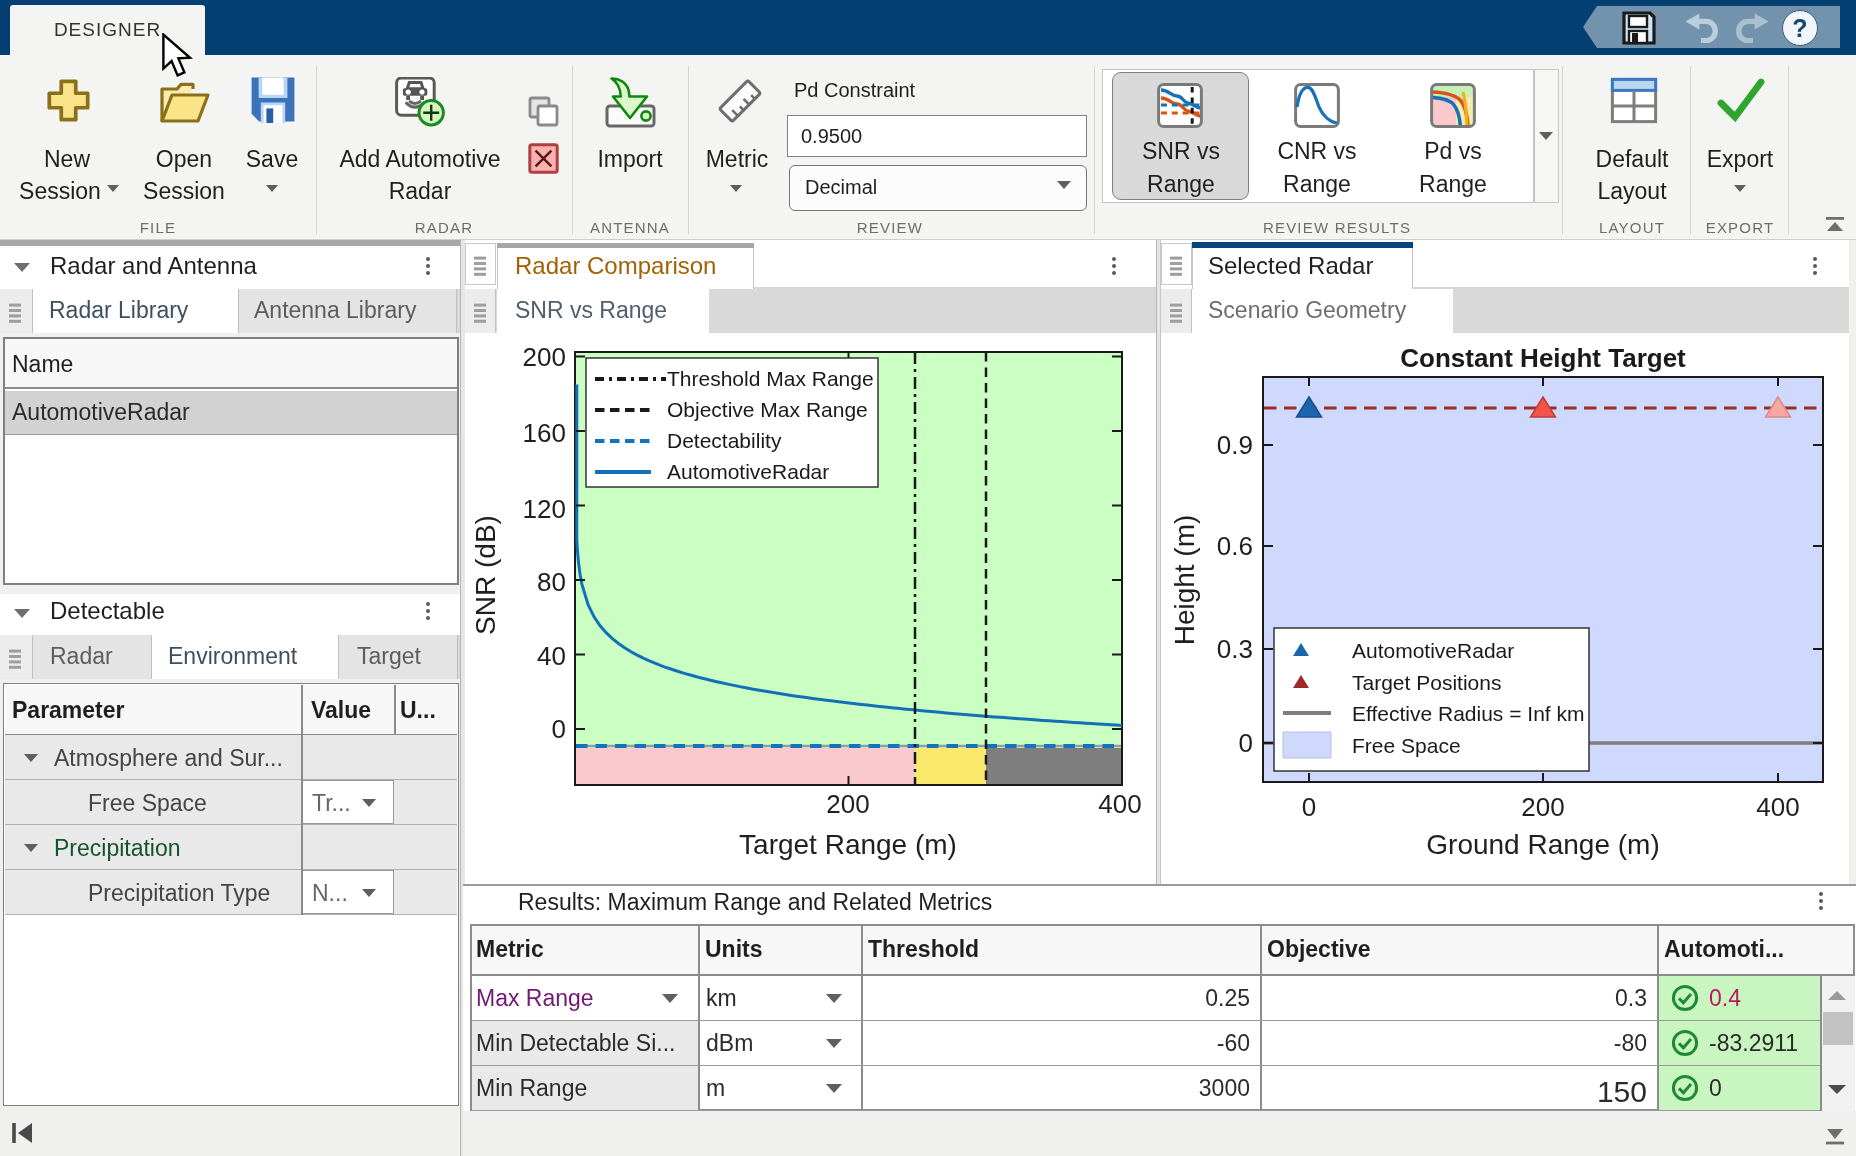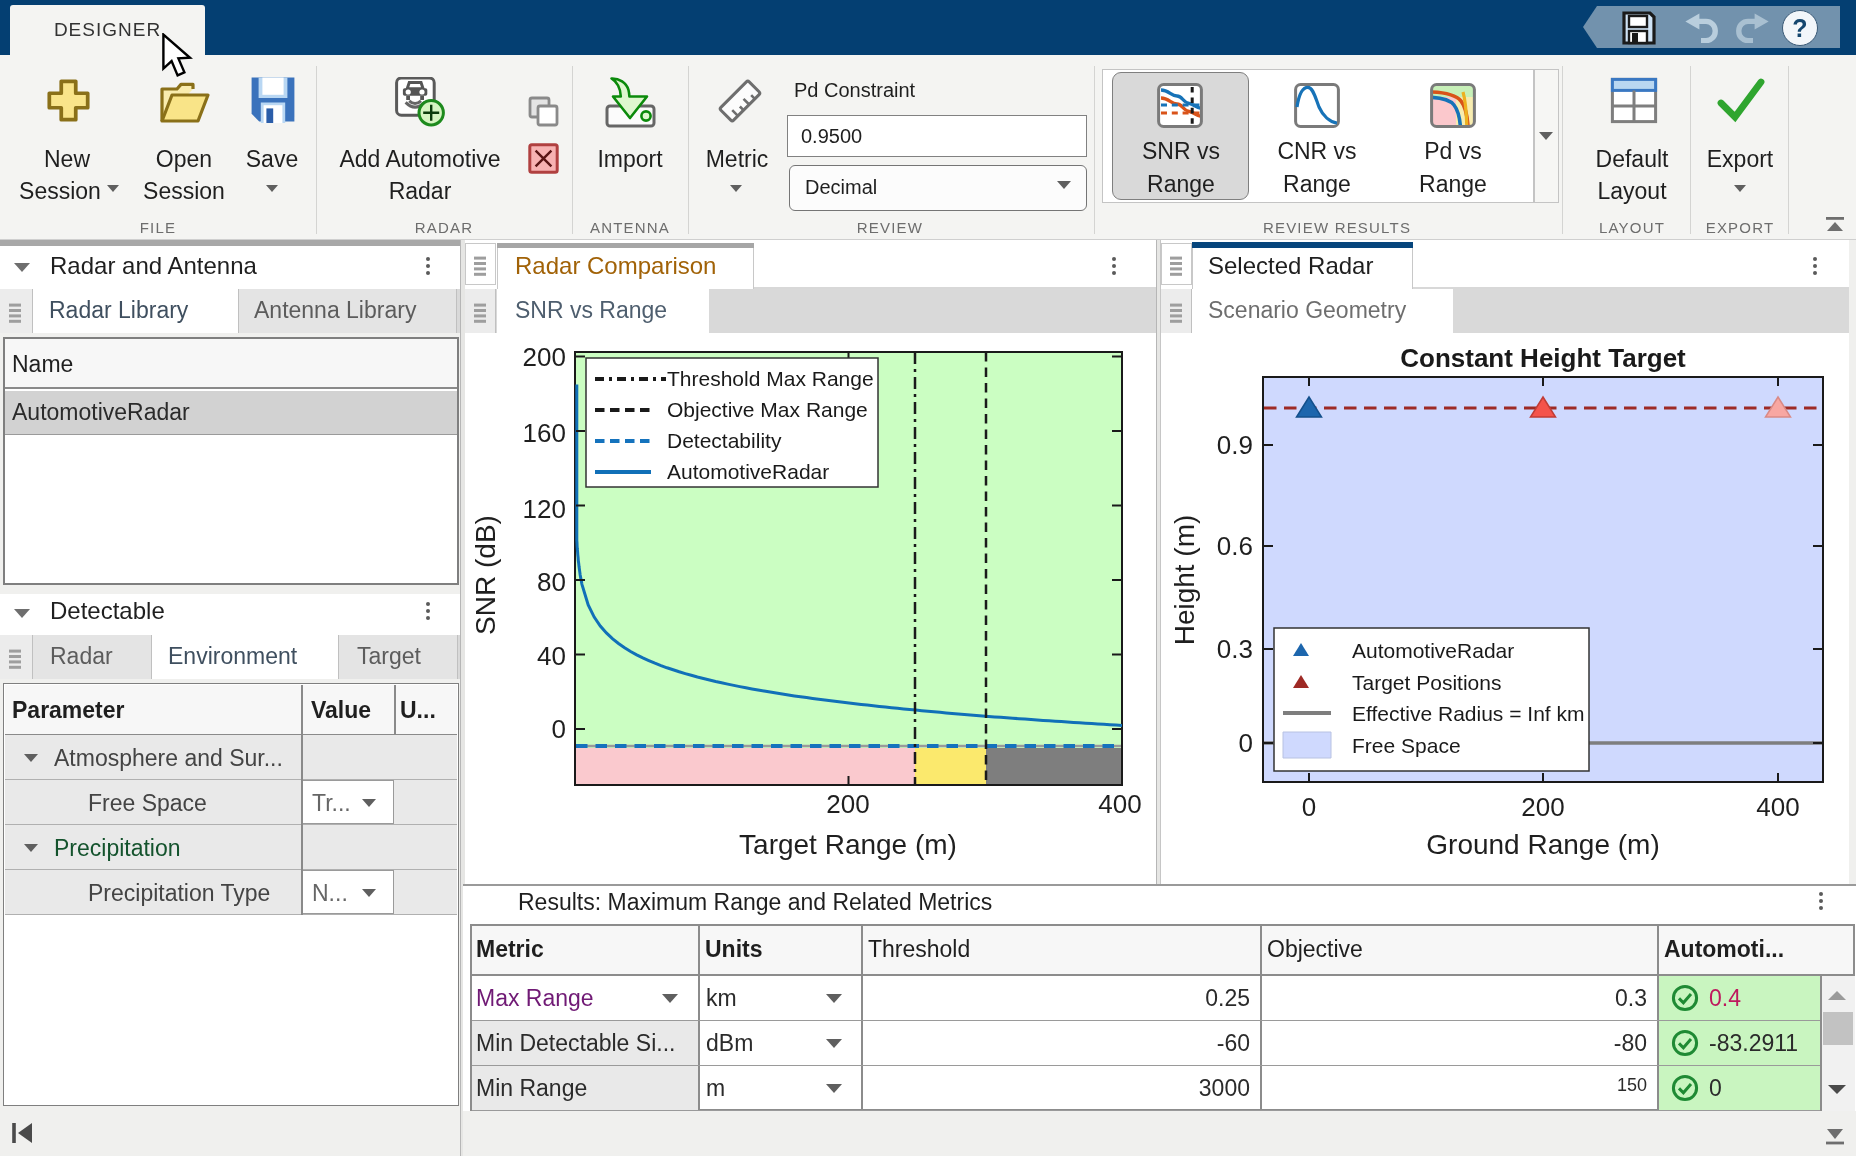--- a/index.html
+++ b/index.html
@@ -358,22 +358,22 @@
 </svg>
 
 <div class="abs" style="left:463px;top:884px;width:1393px;height:227px;background:#fff;border-top:2px solid #9a9a9a"></div>
 <div class="lbl" style="left:518px;top:889px;font-size:23px">Results: Maximum Range and Related Metrics</div>
 <div class="dots3" style="left:1819px;top:899px"></div>
 
 <div class="abs" style="left:470px;top:924px;width:1385px;height:187px;border:2px solid #8c8c8c;background:#fff"></div>
 <div class="abs" style="left:470px;top:924px;width:1385px;height:52px;background:#f7f7f7;border:2px solid #8c8c8c;border-bottom:2px solid #8c8c8c"></div>
 <div class="lbl" style="left:476px;top:936px;font-weight:bold;font-size:23px">Metric</div>
 <div class="lbl" style="left:705px;top:936px;font-weight:bold;font-size:23px">Units</div>
-<div class="lbl" style="left:868px;top:936px;font-weight:normal;font-size:23px">Threshold</div>
-<div class="lbl" style="left:1267px;top:936px;font-weight:normal;font-size:23px">Objective</div>
+<div class="lbl" style="left:868px;top:936px;font-weight:bold;font-size:23px">Threshold</div>
+<div class="lbl" style="left:1267px;top:936px;font-weight:bold;font-size:23px">Objective</div>
 <div class="lbl" style="left:1664px;top:936px;font-weight:bold;font-size:23px">Automoti...</div>
 <div class="abs" style="left:698px;top:924px;width:2px;height:187px;background:#8c8c8c"></div>
 <div class="abs" style="left:861px;top:924px;width:2px;height:187px;background:#8c8c8c"></div>
 <div class="abs" style="left:1260px;top:924px;width:2px;height:187px;background:#8c8c8c"></div>
 <div class="abs" style="left:1657px;top:924px;width:2px;height:187px;background:#8c8c8c"></div>
 <div class="abs" style="left:472px;top:1020px;width:1381px;height:1px;background:#9a9a9a"></div>
 <div class="lbl" style="left:476px;top:985px;font-size:23px;color:#701a75">Max Range</div>
 <div class="tri-d" style="left:662px;top:994px;border-left-width:8px;border-right-width:8px;border-top-width:9px"></div>
 <div class="lbl" style="left:706px;top:985px;font-size:23px;color:#2b2b2b">km</div>
 <div class="tri-d" style="left:826px;top:994px;border-left-width:8px;border-right-width:8px;border-top-width:9px"></div>
@@ -397,21 +397,21 @@
  <circle cx="7" cy="7" r="5.8" fill="none" stroke="#1f8a34" stroke-width="1.5"></circle>
  <path d="M4 7.2 L6.2 9.4 L10 5" fill="none" stroke="#1f8a34" stroke-width="1.5"></path>
   </svg>
 <div class="lbl" style="left:1709px;top:1030px;font-size:23px;color:#2b2b2b">-83.2911</div>
 <div class="abs" style="left:472px;top:1066px;width:226px;height:45px;background:#e9e9e9"></div>
 <div class="abs" style="left:472px;top:1110px;width:1381px;height:1px;background:#9a9a9a"></div>
 <div class="lbl" style="left:476px;top:1075px;font-size:23px;color:#2b2b2b">Min Range</div>
 <div class="lbl" style="left:706px;top:1075px;font-size:23px;color:#2b2b2b">m</div>
 <div class="tri-d" style="left:826px;top:1084px;border-left-width:8px;border-right-width:8px;border-top-width:9px"></div>
 <div class="lbl" style="left:1250px;top:1075px;font-size:23px;color:#2b2b2b;transform:translateX(-100%)">3000</div>
-<div class="lbl" style="left:1647px;top:1075px;font-size:18px;color:#2b2b2b;transform:translateX(-100%)">150</div>
+<div class="lbl" style="left:1647px;top:1075px;font-size:30px;color:#2b2b2b;transform:translateX(-100%)">150</div>
 <div class="abs" style="left:1659px;top:1066px;width:161px;height:44px;background:#c9f5c0"></div>
 <svg class="abs" style="left:1671px;top:1074px" width="28" height="28" viewBox="0 0 14 14">
  <circle cx="7" cy="7" r="5.8" fill="none" stroke="#1f8a34" stroke-width="1.5"></circle>
  <path d="M4 7.2 L6.2 9.4 L10 5" fill="none" stroke="#1f8a34" stroke-width="1.5"></path>
   </svg>
 <div class="lbl" style="left:1709px;top:1075px;font-size:23px;color:#2b2b2b">0</div>
 
 <div class="abs" style="left:1820px;top:976px;width:35px;height:135px;background:#f1f1f1;border-left:2px solid #8c8c8c"></div>
 <div class="tri-d" style="left:1828px;top:991px;border-left-width:9px;border-right-width:9px;border-top-width:9px;border-top-color:#9a9a9a;transform:rotate(180deg)"></div>
 <div class="abs" style="left:1823px;top:1012px;width:30px;height:33px;background:#c2c2c2"></div>

